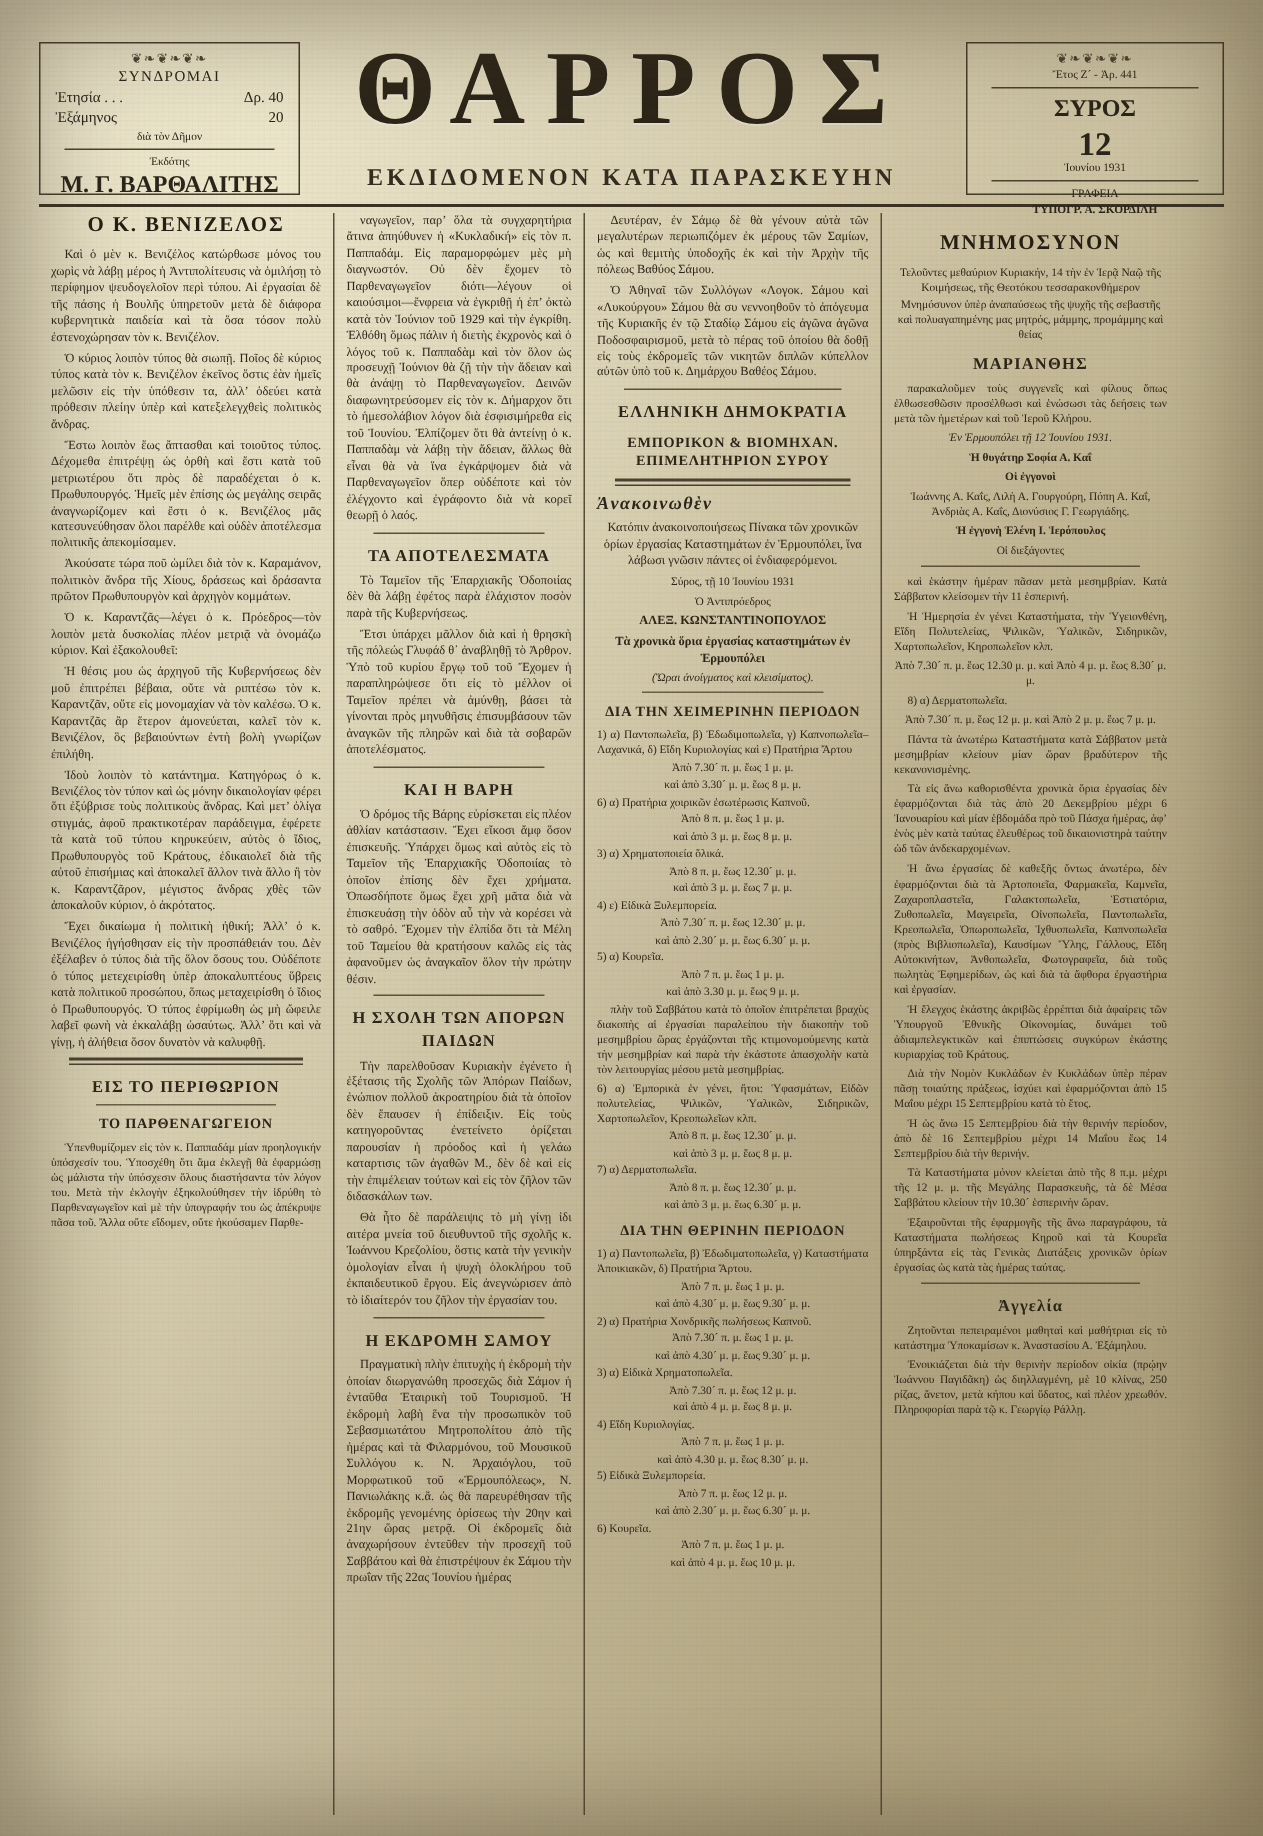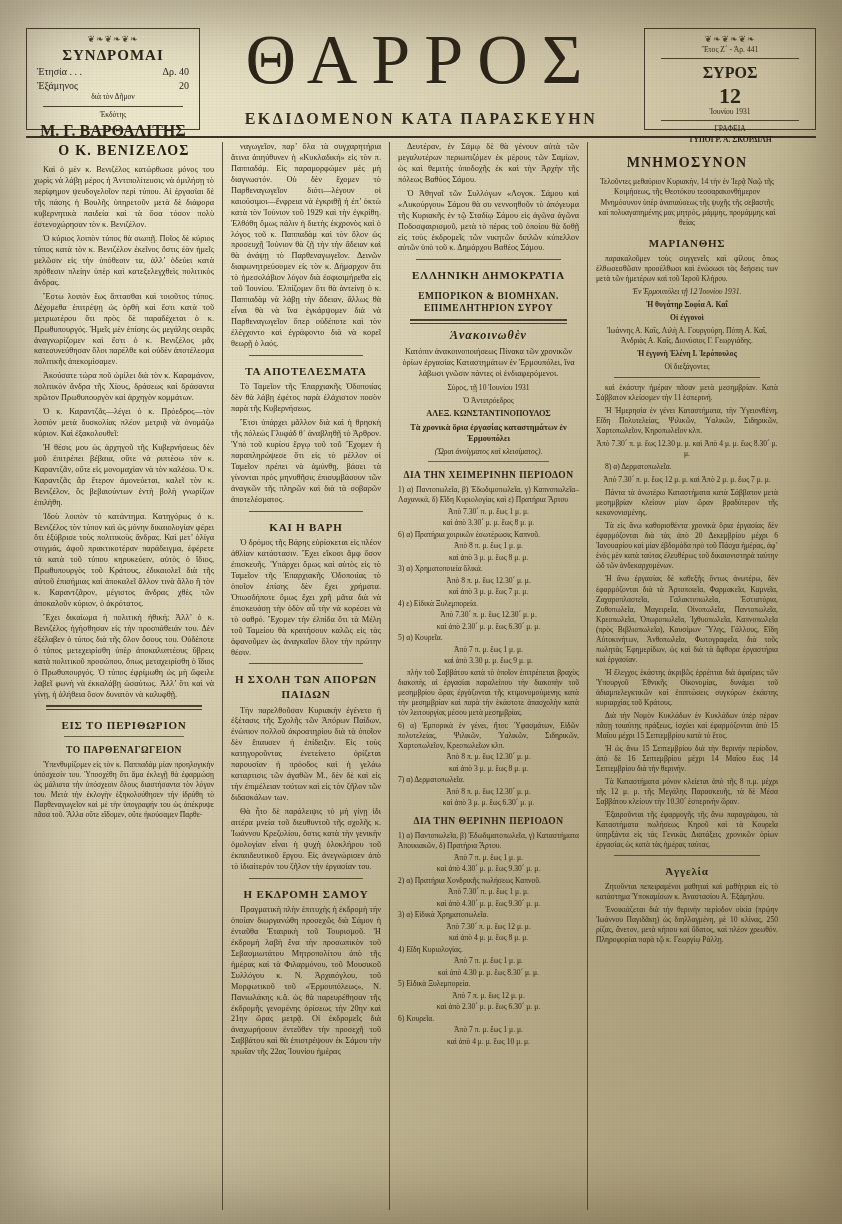--- a/index.html
+++ b/index.html
@@ -51,21 +51,21 @@
     height: 122px;
     border-bottom: 2px solid #3a3123;
   }
   .mast-title {
     position: absolute;
     left: 0; right: 0; top: 6px;
     text-align: center;
     font-family: "Liberation Serif", serif;
     font-size: 70px;
     letter-spacing: 14px;
-    font-weight: 400;
+    font-weight: 700;
     color: #2b2418;
     text-shadow: 0 1px 0 rgba(255,255,255,0.25);
   }
   .mast-sub {
     position: absolute;
     left: 0; right: 0; top: 96px;
     text-align: center;
     font-size: 16px;
     letter-spacing: 2.5px;
     font-weight: 700;
@@ -76,21 +76,21 @@
     top: 14px;
     border: 1px solid #433a29;
     padding: 4px 6px;
     font-size: 10px;
     line-height: 1.35;
     text-align: center;
     background: rgba(255,252,235,0.10);
   }
   .mast-left { left: 0; width: 160px; height: 92px; }
   .mast-right { right: 0; width: 158px; height: 92px; }
-  .mb-head { font-weight: 700; letter-spacing: 1px; font-size: 15px; text-align: center; }
+  .mb-head { font-weight: 400; letter-spacing: 1px; font-size: 10px; text-align: center; }
   .mb-line { display: flex; justify-content: space-between; padding: 0 4px; gap: 32px; }
   .mb-center { text-align: center; }
   .mb-big { font-size: 22px; font-weight: 700; line-height: 1.05; }
   .mb-mid { font-size: 16px; font-weight: 700; }
   .mb-rule { border-top: 1px solid #4a4130; margin: 3px 10px; }
   .ornament {
     font-size: 9px; letter-spacing: 1px; color: #4a4130;
   }
 
   
@@ -139,21 +139,21 @@
   p { margin: 0 0 3px 0; text-indent: 9px; }
   .rule { border-top: 1px solid #5b503b; margin: 5px 18px; }
   .rule-thin { border-top: 1px solid #6a5f48; margin: 4px 30px; }
   .center { text-align: center; text-indent: 0; }
   .small { font-size: 7.6px; }
   .listline { text-indent: 0; margin: 0 0 1.5px 0; }
   .ital { font-style: italic; }
   .bold { font-weight: 700; }
   .spaced { letter-spacing: 1px; }
   .announce-title {
-    font-size: 12px; font-weight: 700; text-align: center; letter-spacing: 1px; margin: 3px 0;
+    font-size: 12px; font-weight: 700; text-align: left; letter-spacing: 1px; margin: 3px 0;
   }
   .dbl-rule { border-top: 2px solid #4a4130; border-bottom: 1px solid #4a4130; height: 2px; margin: 4px 12px; }
 </style>
 </head>
 <body>
 
 <div id="page">
   <div class="sheet">
 
     <div class="masthead">

